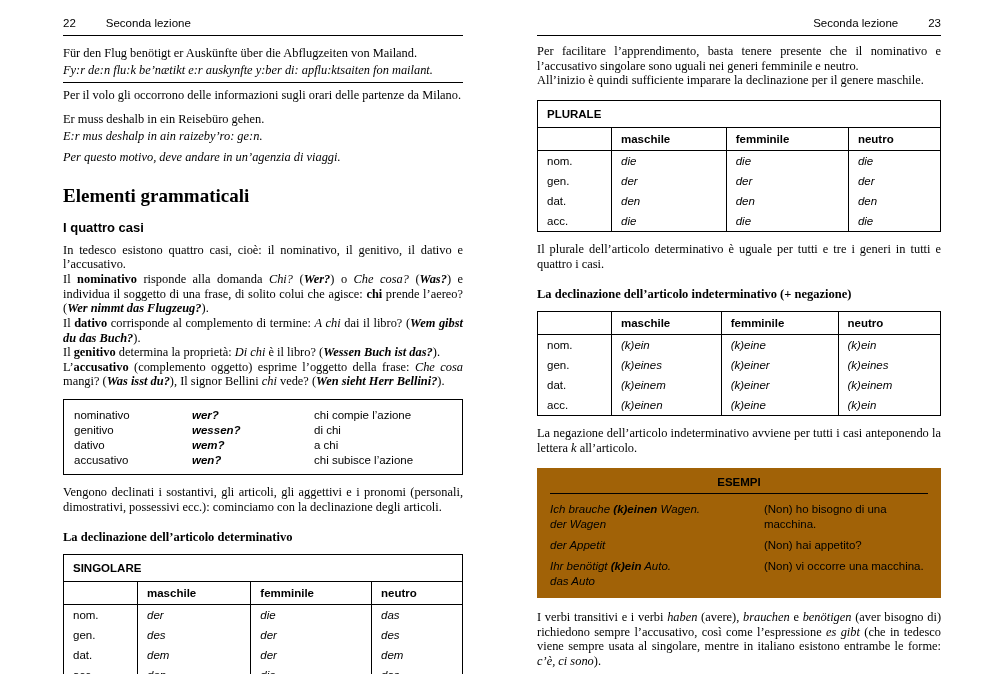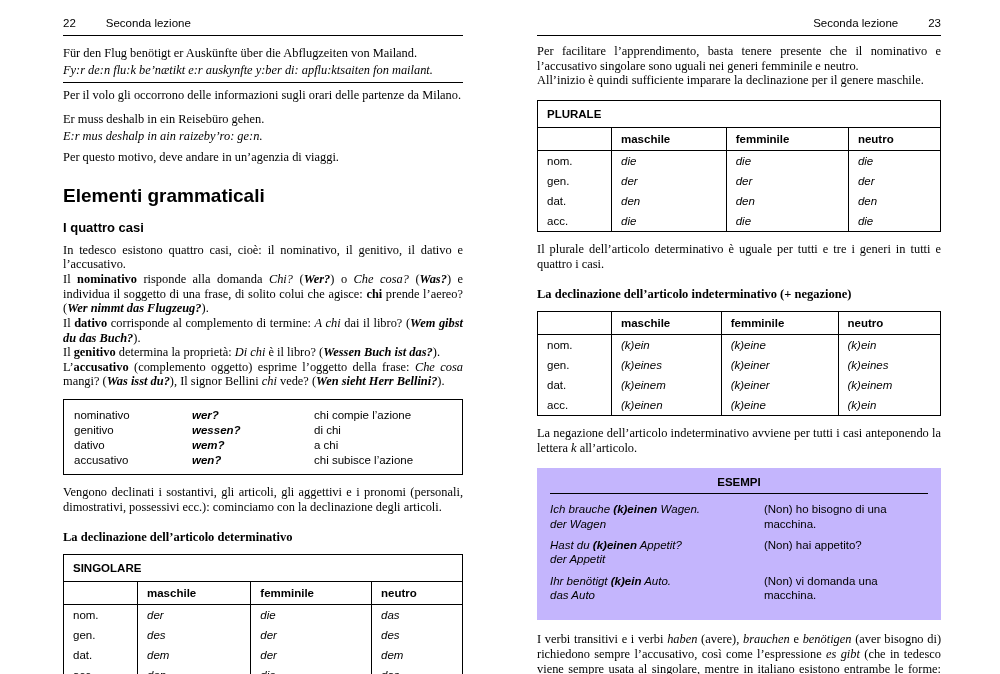--- a/index.html
+++ b/index.html
@@ -19,24 +19,24 @@
     padding-bottom:6px;border-bottom:1.2px solid #000;
   }
   .pghead.right{justify-content:flex-end;}
 
   
   .dialog{margin-top:10px;font-size:12.4px;line-height:1.18;}
   .dialog p{margin:0 0 2px 0;}
   .dialog .phon{font-style:italic;}
   .dialog hr{border:none;border-top:1px solid #000;margin:5px 0 5px 0;}
   .dialog .grp2{margin-top:9px;}
-  .dialog .grp2 .it{margin-top:7px;}
+  .dialog .grp2 .it{margin-top:7px;font-style:italic;}
 
   h1.sect{
-    font-family:Liberation Sans, sans-serif;font-weight:bold;
+    font-family:Liberation Serif, serif;font-weight:bold;
     font-size:19px;margin:20px 0 0 0;
   }
   h2.sub{
     font-family:"Liberation Sans",sans-serif;font-weight:bold;
     font-size:13px;margin:13px 0 0 0;
   }
   h3.sub2{
     font-family:Liberation Serif, serif;font-weight:bold;
     font-size:12.5px;margin:16px 0 0 0;
   }
@@ -68,29 +68,29 @@
   table.gram tr.head-row td{
     font-weight:bold;text-align:left;border-bottom:1px solid #000;padding:3px 9px;
   }
   table.gram tr.head-row td + td,
   table.gram tr.data td + td{border-left:1px solid #000;}
   table.gram tr.data td.val{font-style:italic;}
   col.c0{width:74px;}
 
   
   .esempi{
-    margin-top:10px;background:#c4b5fd;padding:7px 13px 10px 13px;
+    margin-top:10px;background:#a16207;padding:7px 13px 10px 13px;
     font-family:"Liberation Sans",sans-serif;font-size:11.5px;line-height:1.25;
   }
   .esempi .title{
     text-align:center;font-weight:bold;border-bottom:1px solid #000;
     padding-bottom:4px;margin-bottom:8px;
   }
   .esempi .ex-row{display:grid;grid-template-columns:55% 45%;margin-bottom:7px;}
-  .esempi .ex-row:last-child{margin-bottom:8px;}
+  .esempi .ex-row:last-child{margin-bottom:0;}
   .esempi .ex-de{font-style:italic;}
   .esempi .ex-it{padding-left:6px;}
 
   .final{margin-top:12px;font-size:12.4px;line-height:1.18;text-align:justify;}
 </style>
 </head>
 <body>
 
 <div class="page page-left">
 
@@ -305,29 +305,28 @@
     <div class="ex-row">
       <div class="ex-de">
         <div><span>Ich brauche </span><span class="rb">(k)einen</span><span> Wagen.</span></div>
         <div class="ex-de2">der Wagen</div>
       </div>
       <div class="ex-it">(Non) ho bisogno di una macchina.</div>
     </div>
 
     <div class="ex-row">
       <div class="ex-de">
-        <div><span>Hast du </span><span class="rb">(k)einen</span><span> Appetit?</span></div>
         <div class="ex-de2">der Appetit</div>
       </div>
       <div class="ex-it">(Non) hai appetito?</div>
     </div>
 
     <div class="ex-row">
       <div class="ex-de">
         <div><span>Ihr benötigt </span><span class="rb">(k)ein</span><span> Auto.</span></div>
         <div class="ex-de2">das Auto</div>
       </div>
-      <div class="ex-it">(Non) vi domanda una macchina.</div>
+      <div class="ex-it">(Non) vi occorre una macchina.</div>
     </div>
   </div>
 
   <p class="final"><span>I verbi transitivi e i verbi </span><span class="ri">haben</span><span> (avere), </span><span class="ri">brauchen</span><span> e </span><span class="ri">benötigen</span><span> (aver bisogno di) richiedono sempre l’accusativo, così come l’espressione </span><span class="ri">es gibt</span><span> (che in tedesco viene sempre usata al singolare, mentre in italiano esistono entrambe le forme: </span><span class="ri">c’è, ci sono</span><span>).</span></p>
 </div>
 
 </body></html>

